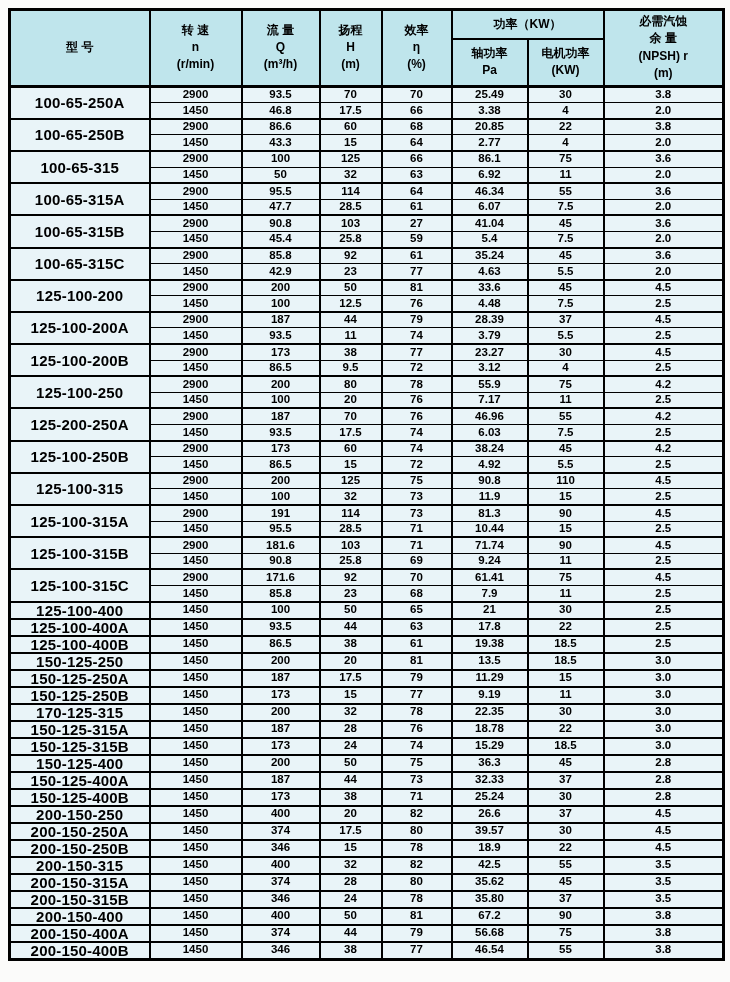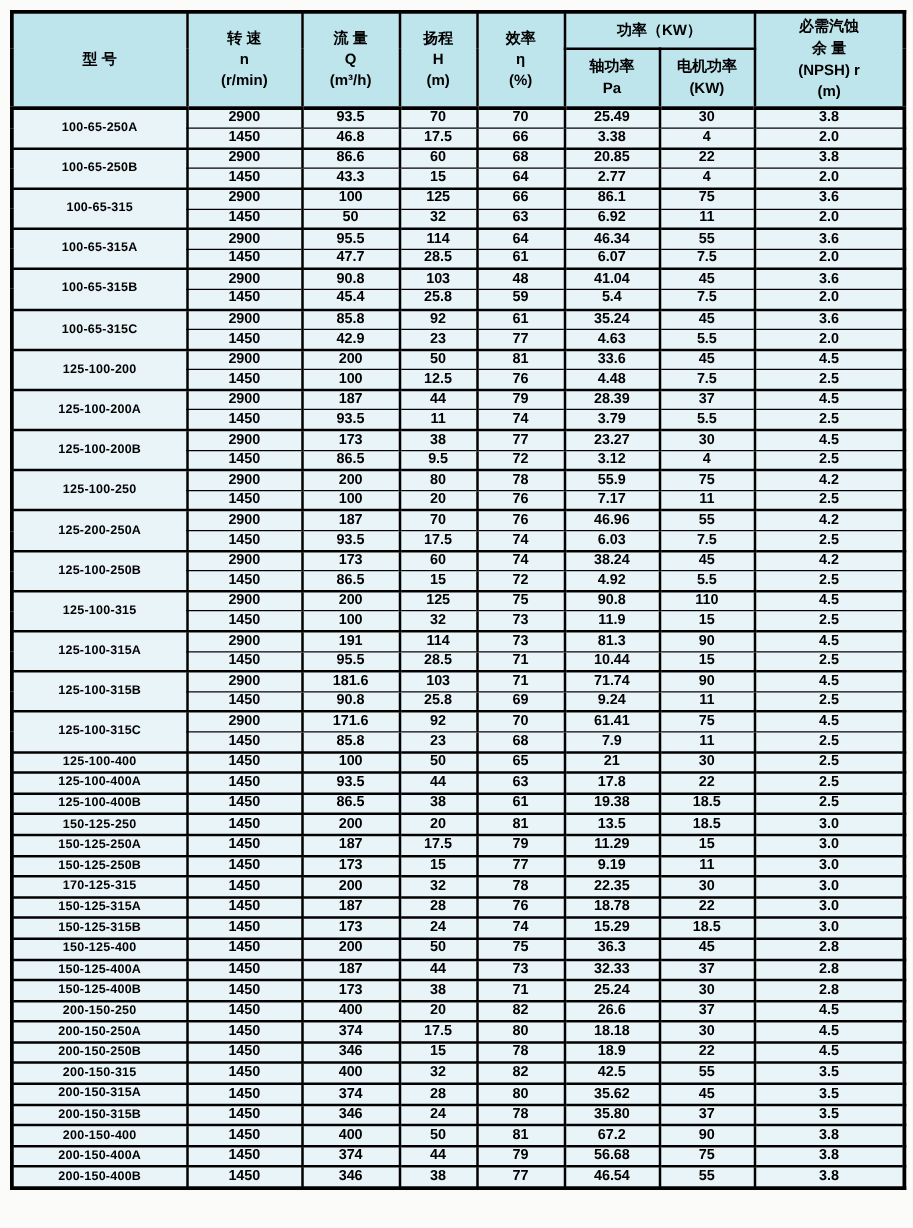--- a/index.html
+++ b/index.html
@@ -51,21 +51,21 @@
   tbody td {
     background: #e9f4f8;
     font-size: 11.5px;
     height: 14.6px;
     line-height: 1;
   }
   tbody tr.group-mid td { border-bottom: 1px solid #000; }
   tbody tr.group-end td { border-bottom: 2px solid #000; }
   tbody td.model {
     border-bottom: 2px solid #000 !important;
-    font-size: 10px;
+    font-size: 15px;
     letter-spacing: 0.2px;
   }
   thead .sym { font-size: 12px; }
 </style>
 </head>
 <body>
 
 <div class="page">
   <table class="spec">
     <colgroup>
@@ -199,21 +199,21 @@
           <td>61</td>
           <td>6.07</td>
           <td>7.5</td>
           <td>2.0</td>
         </tr>
         <tr class="group-mid">
           <td class="model" rowspan="2">100-65-315B</td>
           <td>2900</td>
           <td>90.8</td>
           <td>103</td>
-          <td>48</td>
+          <td>27</td>
           <td>41.04</td>
           <td>45</td>
           <td>3.6</td>
         </tr>
         <tr class="group-end">
           <td>1450</td>
           <td>45.4</td>
           <td>25.8</td>
           <td>59</td>
           <td>5.4</td>
@@ -558,21 +558,21 @@
           <td>26.6</td>
           <td>37</td>
           <td>4.5</td>
         </tr>
         <tr class="group-end">
           <td class="model" rowspan="1">200-150-250A</td>
           <td>1450</td>
           <td>374</td>
           <td>17.5</td>
           <td>80</td>
-          <td>18.18</td>
+          <td>39.57</td>
           <td>30</td>
           <td>4.5</td>
         </tr>
         <tr class="group-end">
           <td class="model" rowspan="1">200-150-250B</td>
           <td>1450</td>
           <td>346</td>
           <td>15</td>
           <td>78</td>
           <td>18.9</td>

